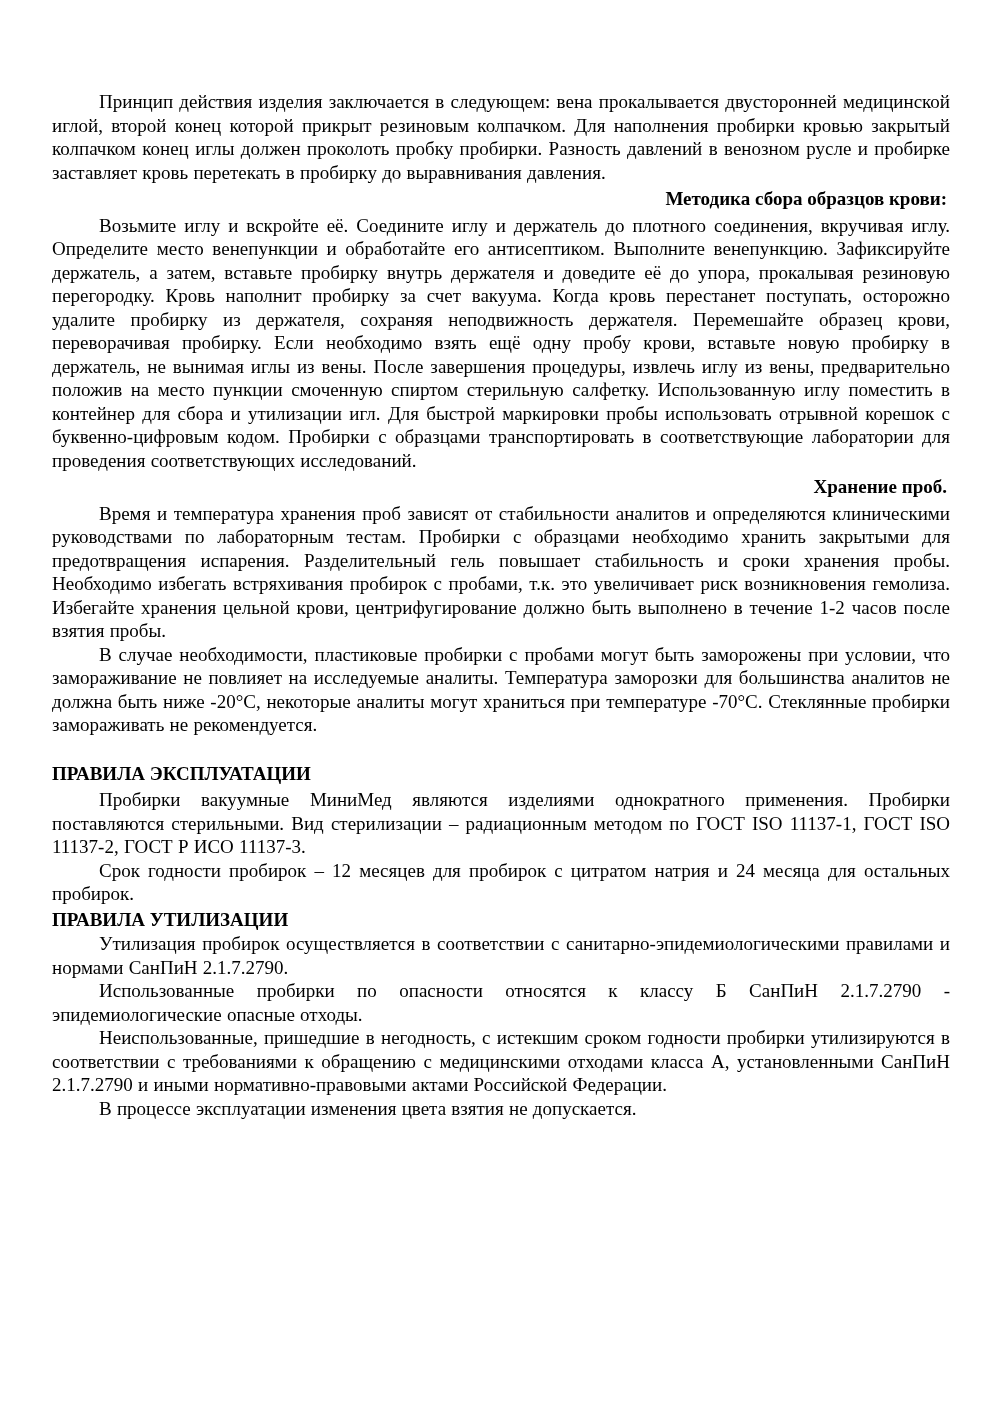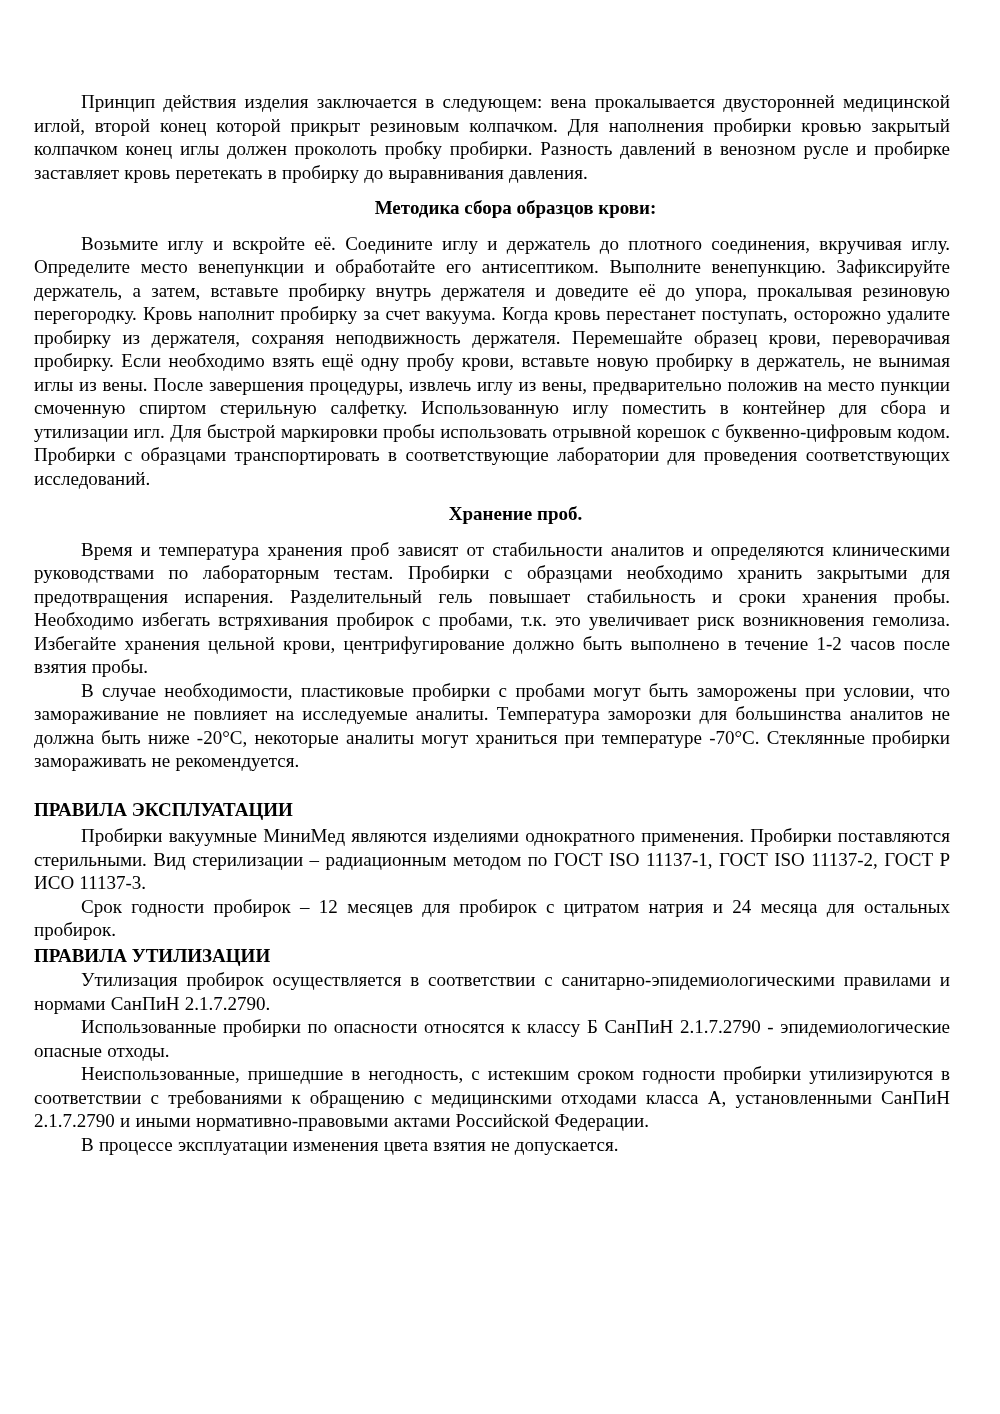--- a/index.html
+++ b/index.html
@@ -4,39 +4,39 @@
 <style>
   html, body {
     margin: 0;
     padding: 0;
     background: #ffffff;
   }
   .page {
     width: 1000px;
     height: 1414px;
     box-sizing: border-box;
-    padding: 90px 50px 40px 34px;
+    padding: 90px 50px 40px 52px;
     background: #ffffff;
     color: #000000;
     font-family: "Liberation Serif", "DejaVu Serif", serif;
     font-size: 19px;
     line-height: 23.5px;
     overflow: hidden;
   }
   .para {
     margin: 0;
     text-align: justify;
     text-indent: 47px;
     word-spacing: 0.5px;
   }
   .head-inline {
-    margin: 12px;
+    margin: 3px;
     text-indent: 47px;
     font-weight: bold;
-    text-align: center;
+    text-align: right;
   }
   .head-center {
     margin: 0;
     font-weight: bold;
     text-indent: 0;
     font-size: 19px;
   }
   .head-center.spaced-above {
     margin-top: 25px;
     margin-bottom: 3px;

